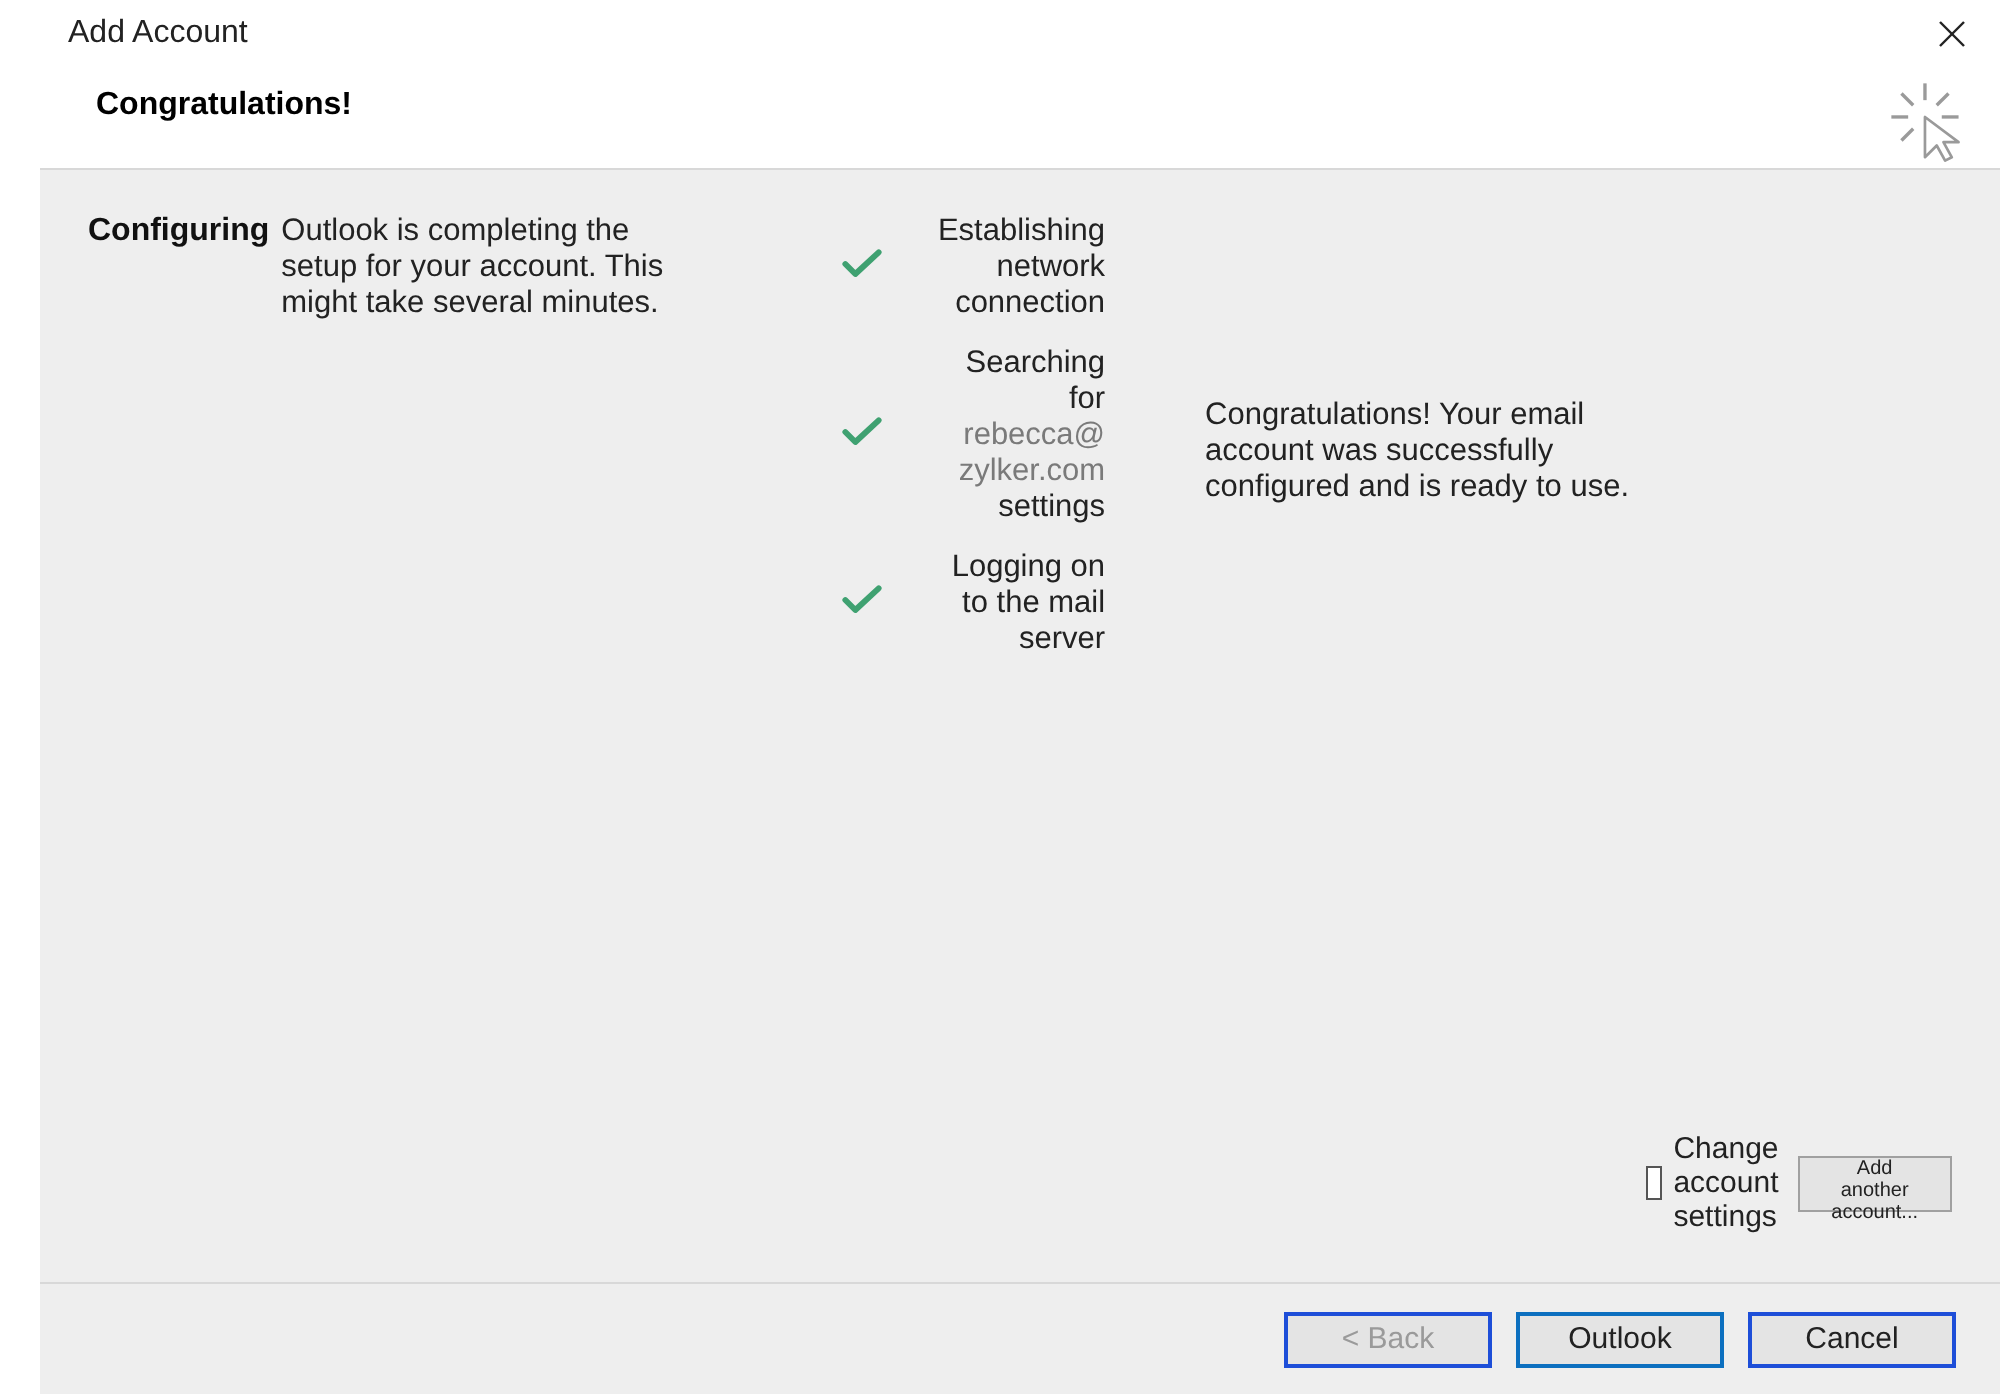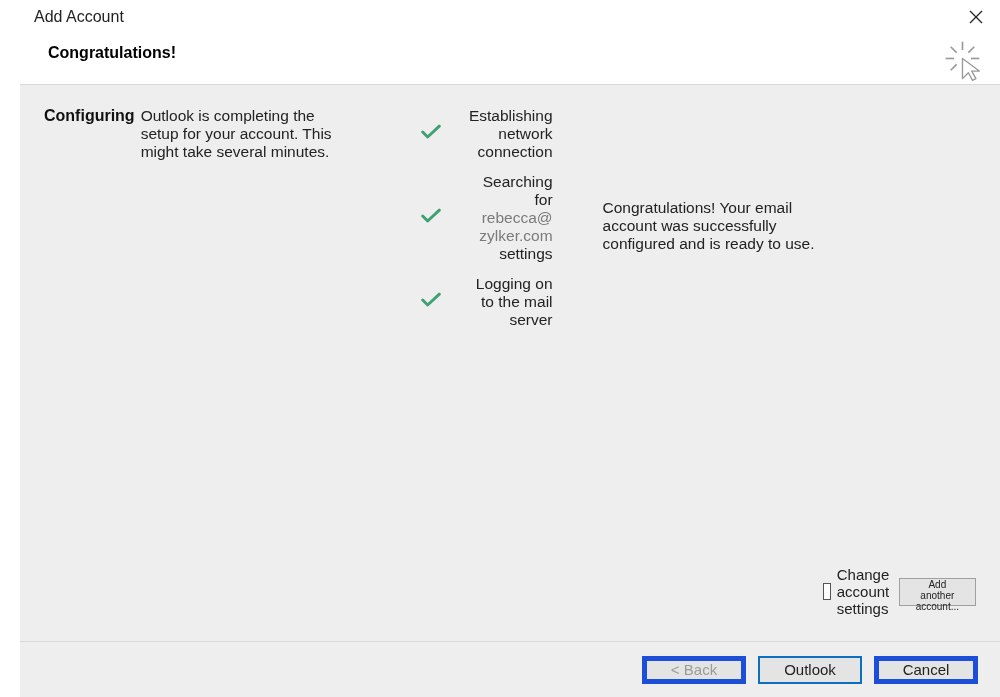--- a/index.html
+++ b/index.html
@@ -167,21 +167,21 @@
       display: flex;
       align-items: center;
       justify-content: flex-end;
       gap: 12px;
       padding: 0 22px;
     }
     .btn {
       width: 104px;
       height: 28px;
       font-size: 15px;
-      border: 5px solid #1d4ed8;
+      border: 2px solid #1d4ed8;
       background: #e4e4e4;
       cursor: pointer;
       color: #222;
     }
     .btn-disabled {
       color: #9a9a9a;
       cursor: default;
     }
     .btn-primary {
       border: 2px solid #0c6fbf;

